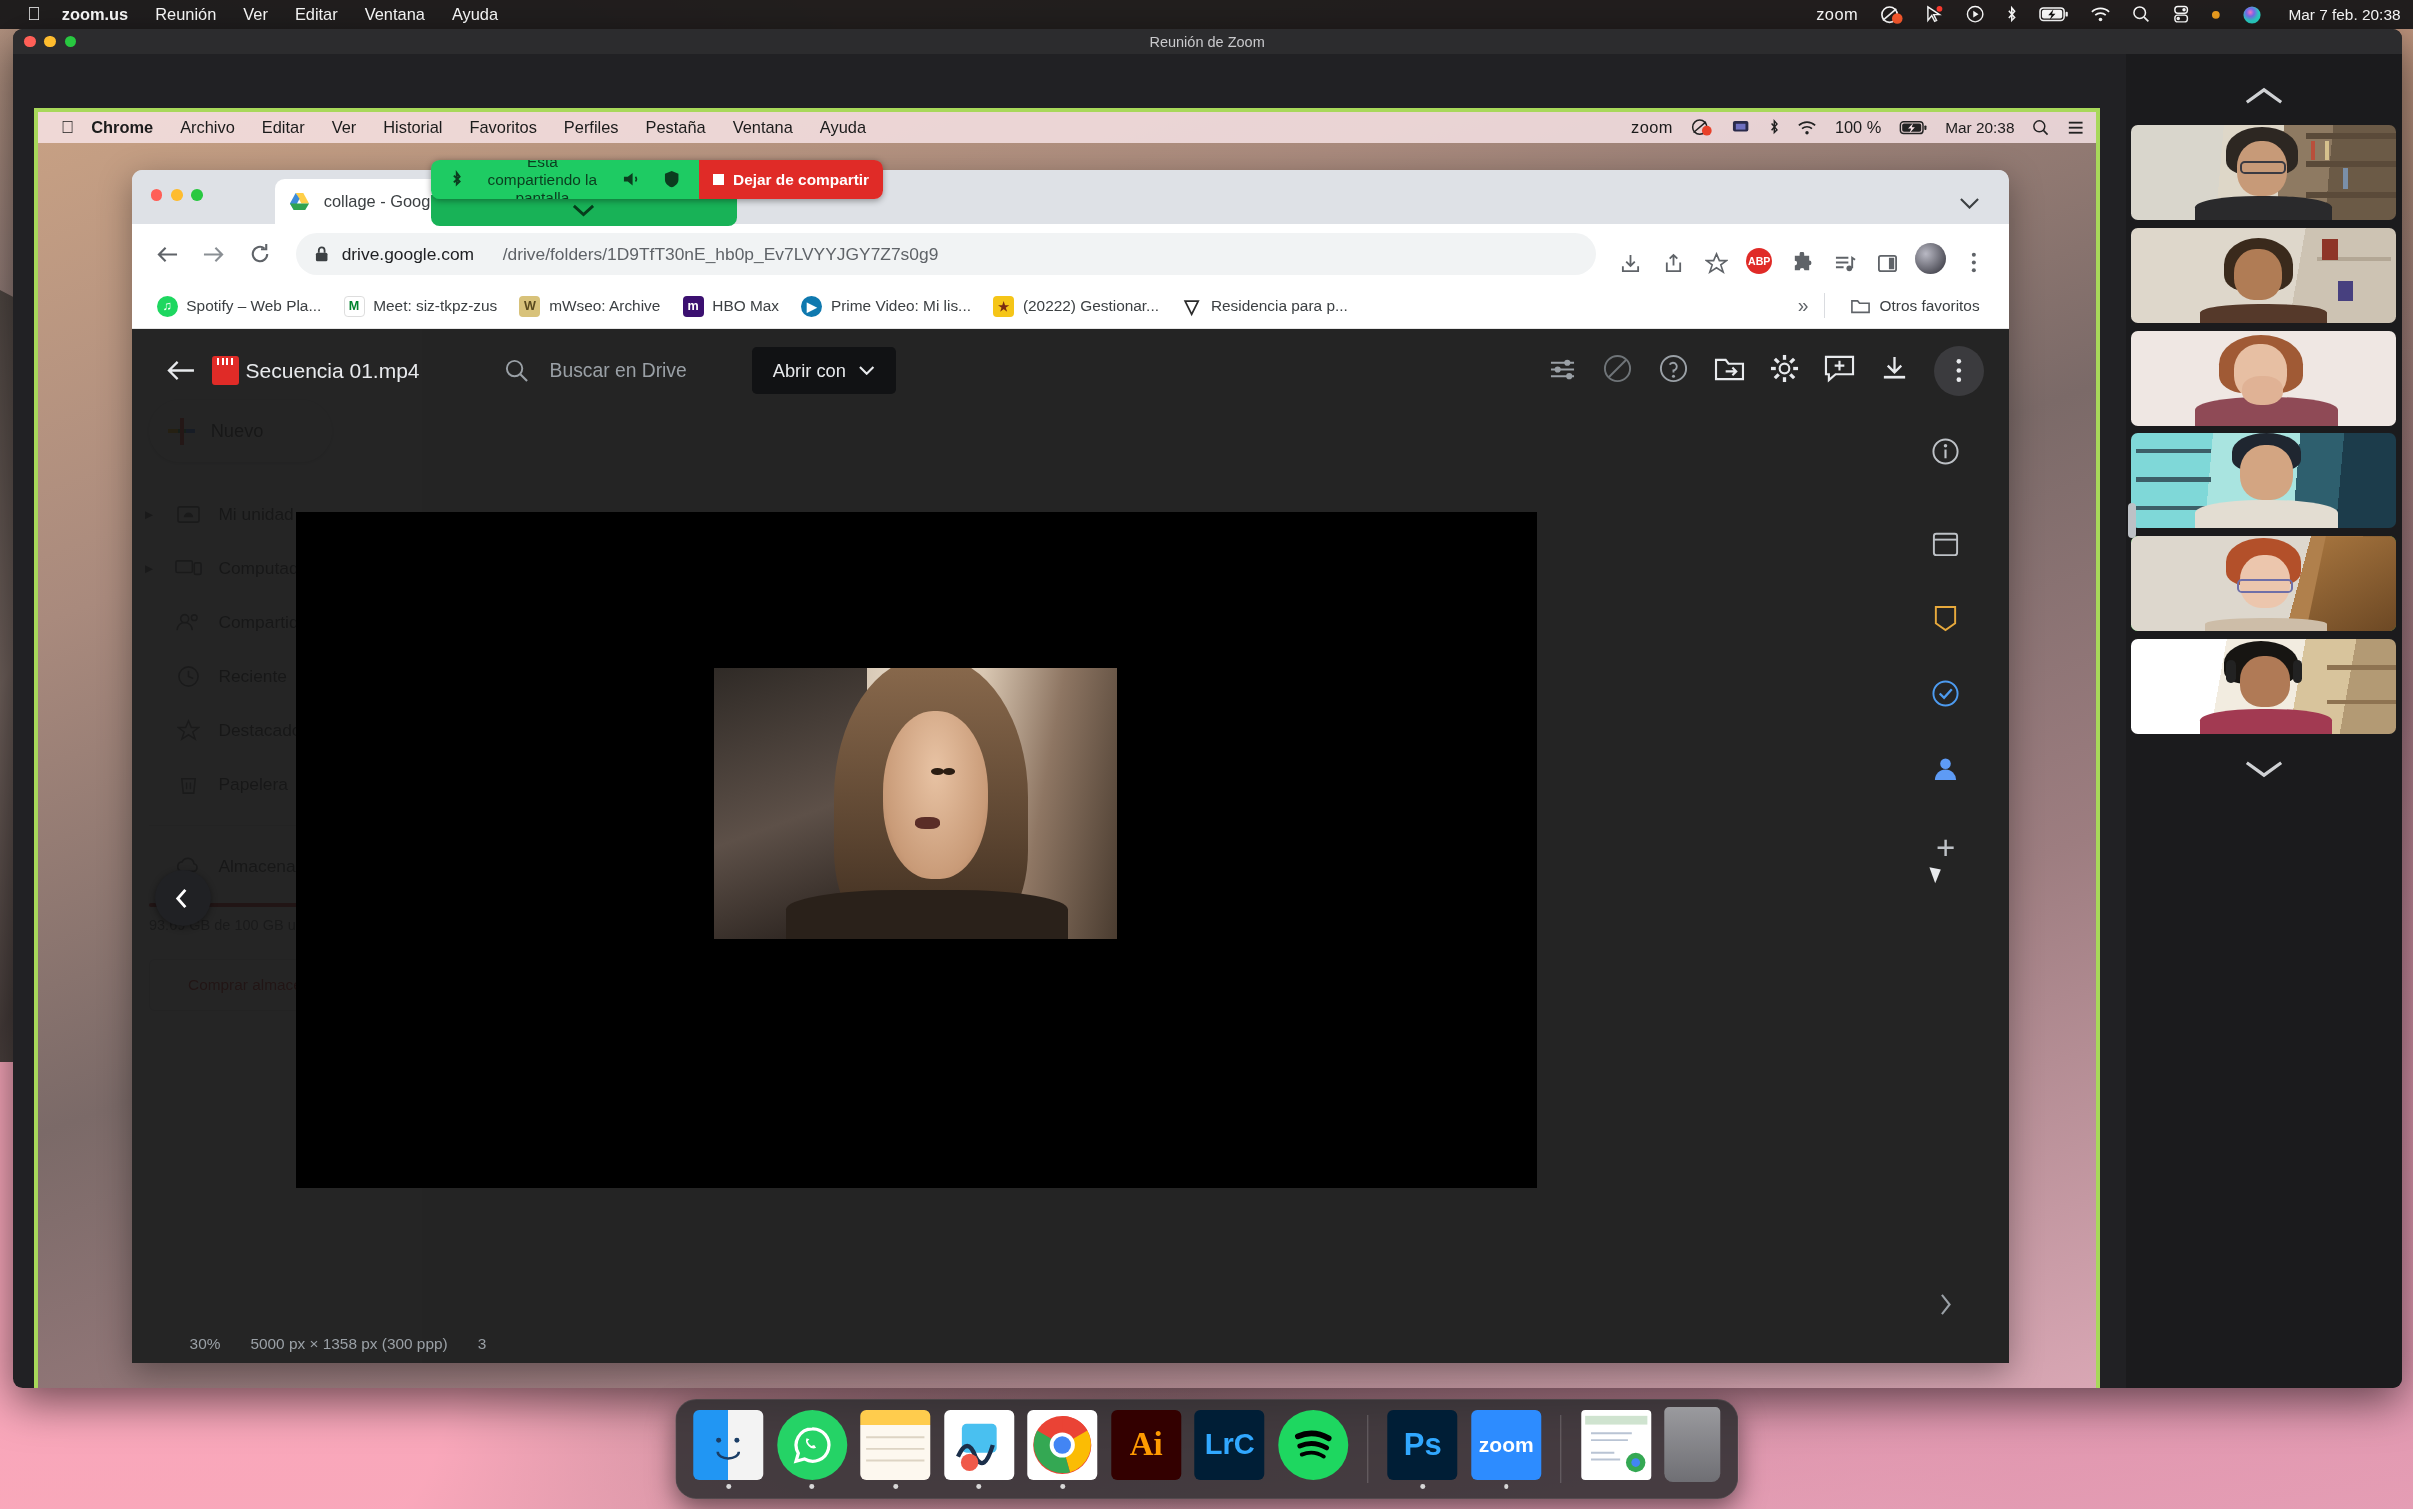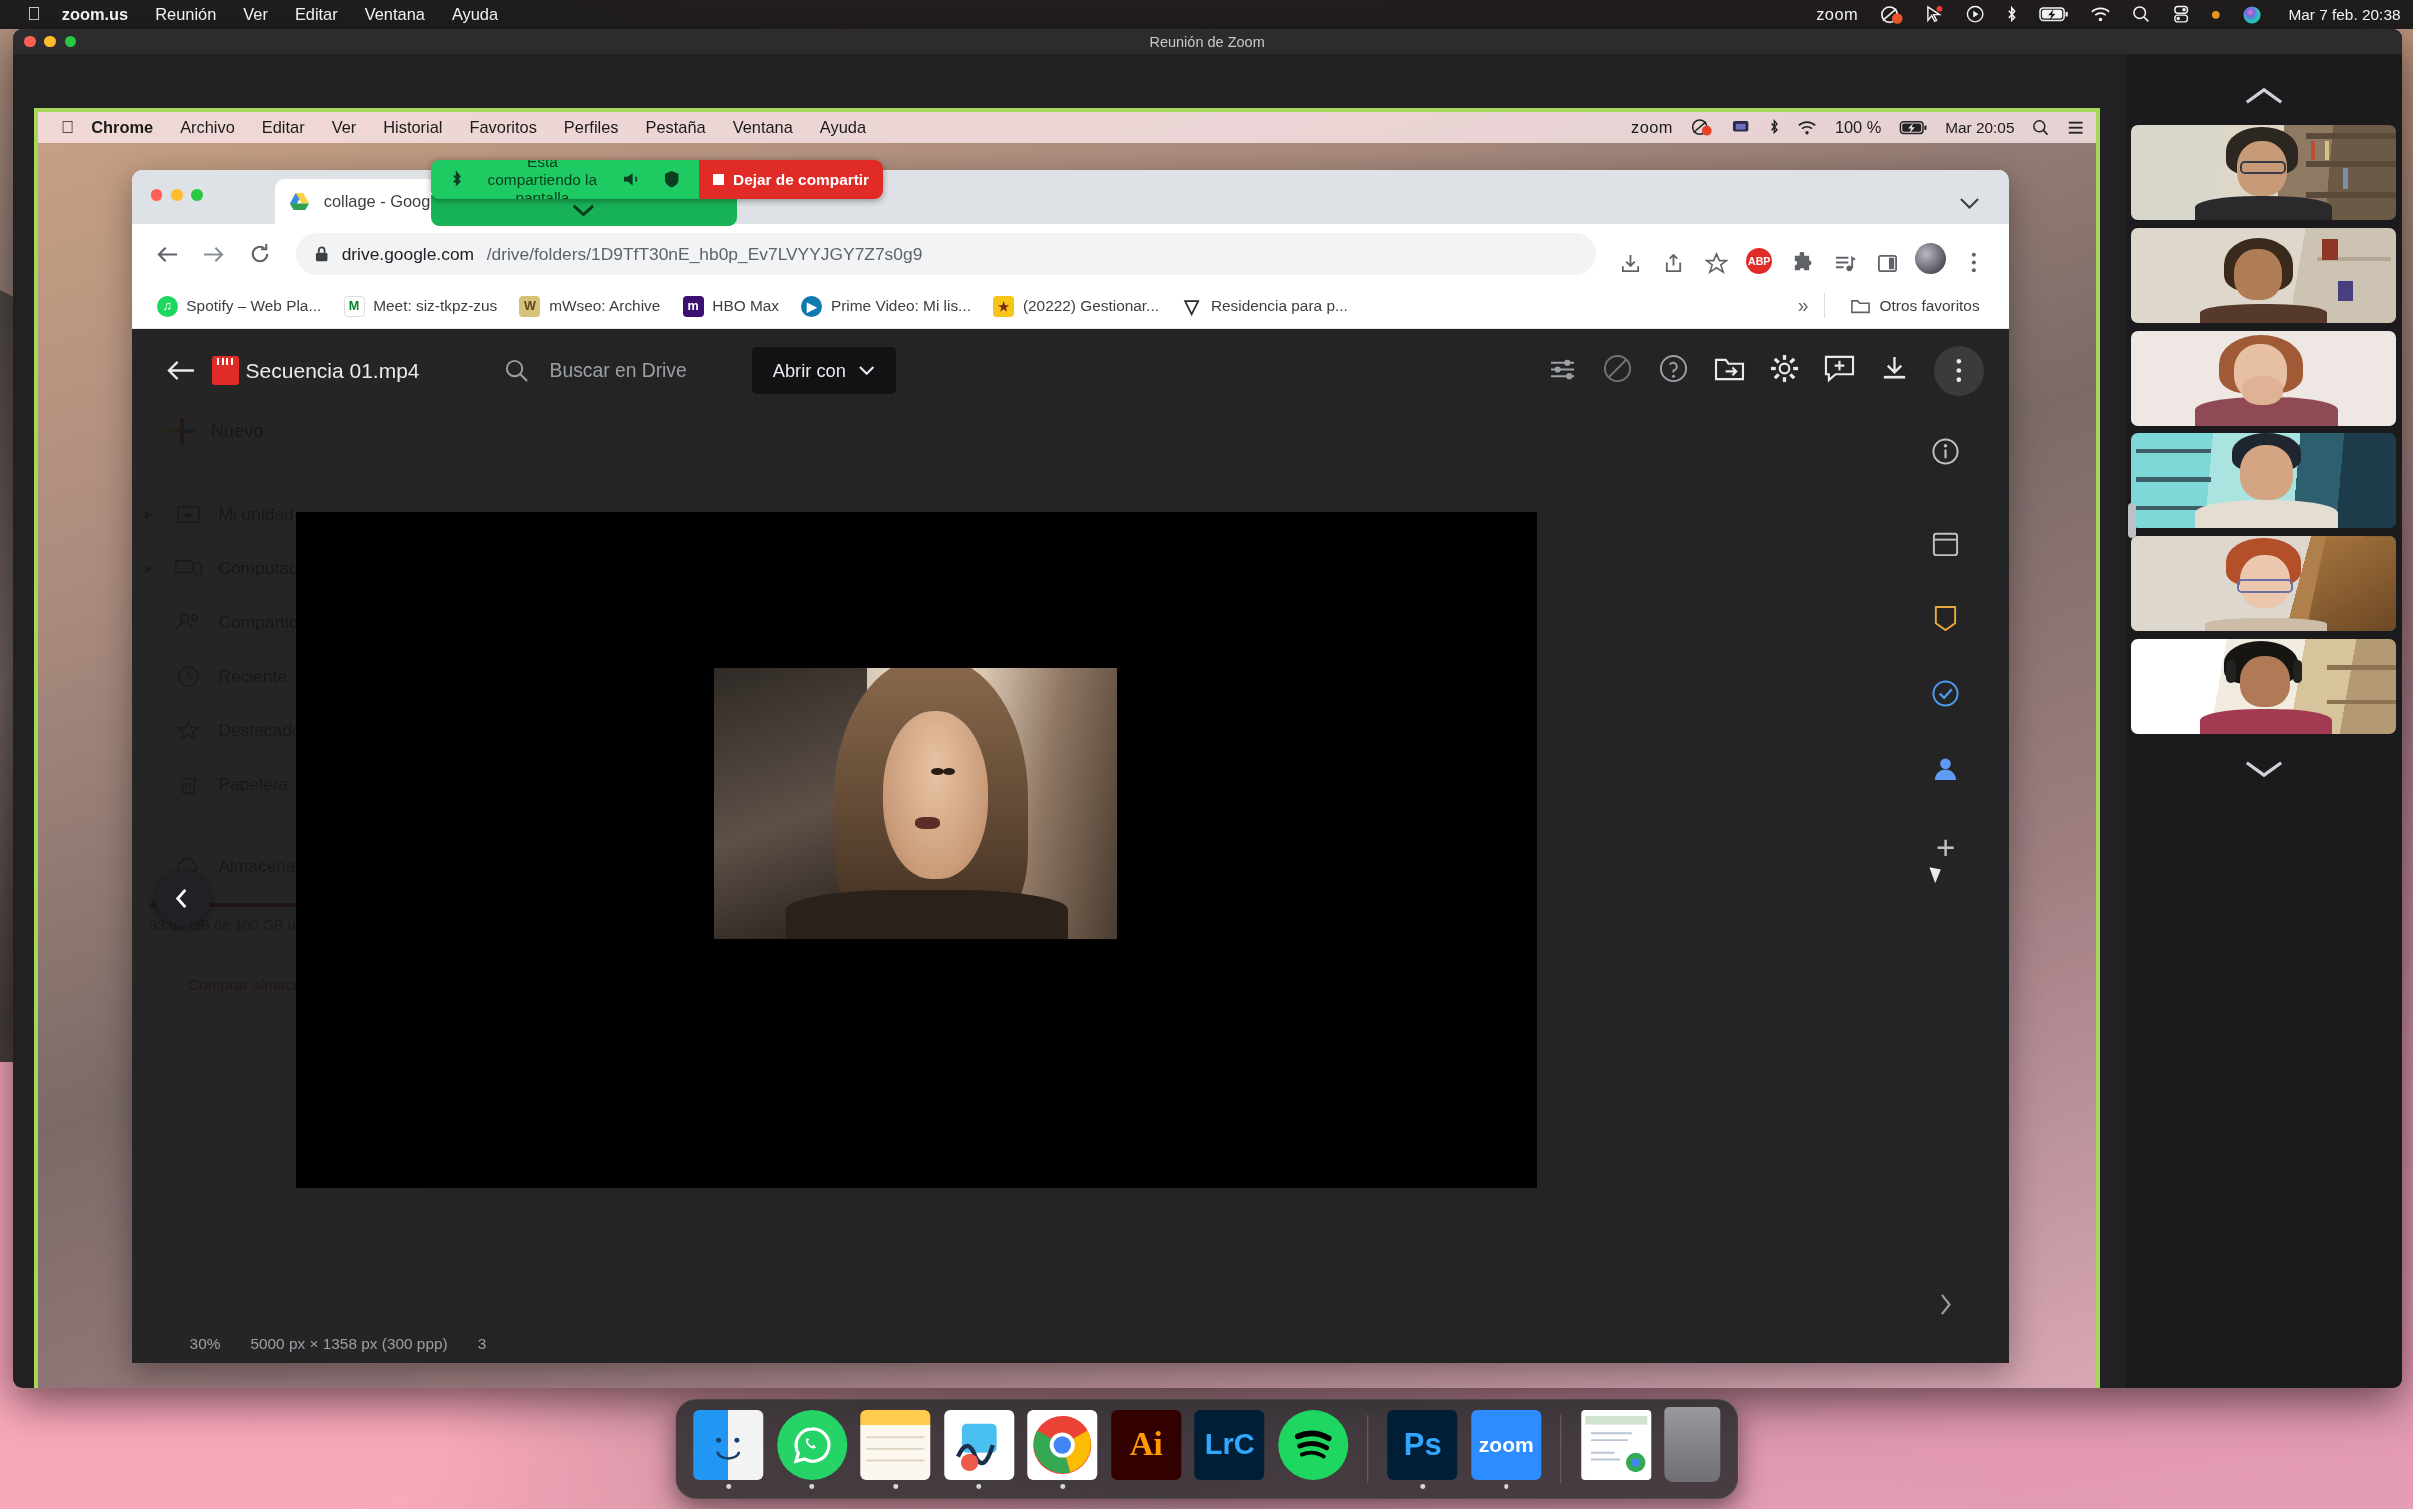--- a/index.html
+++ b/index.html
@@ -134,21 +134,21 @@
     height:60px; background:#fff; display:flex; align-items:center; gap:3.9px; padding:0 15.4px;
   }
   .nav-btn{ width:42px; height:42px; display:flex; align-items:center; justify-content:center;
             color:#5f6368; font-size:23px; border-radius:50%; }
   #omnibox{
     flex:1; height:42px; margin:0 11.6px; background:#f1f3f4; border-radius:21px;
     display:flex; align-items:center; padding:0 17.4px; gap:12.6px;
     font-size:17.4px; color:#202124;
   }
   #omnibox .host{ color:#202124; }
-  #omnibox .path{ color:#5f6368; }
+  #omnibox .path{ color:#5f6368;margin-left:16px; }
   .tb-icon{ width:39px; height:39px; display:flex; align-items:flex-end; justify-content:center;
             color:#5f6368; }
   #abp-badge{ width:26px; height:26px; border-radius:50%; background:#e02b27; color:#fff;
               font-size:10.6px; font-weight:bold; display:flex; align-items:center; justify-content:center; }
   #profile-avatar{ width:31px; height:31px; border-radius:50%;
                    background:radial-gradient(circle at 35% 35%,#b9b9c4,#2a2a33); }
 
   #chrome-bookmarks{
     height:45px; background:#fff; display:flex; align-items:center; gap:2.9px;
     padding:0 15.4px; font-size:15.4px; color:#3c4043; border-bottom:1px solid #e6e6e6;
@@ -448,21 +448,21 @@
         </span>
         <span>100 %</span>
         <span class="mr">
           <svg class="mi-svg" width="29" height="15.4" viewBox="0 0 31 17">
               <rect x="1" y="2" width="25" height="13" rx="3.5" fill="none" stroke="#222" stroke-width="1.6"></rect>
               <rect x="3" y="4" width="21" height="9" rx="2" fill="#222"></rect>
               <path d="M15 3.5 L9.5 9.5 L13 9.5 L11 14.5 L17 8 L13.5 8 Z" fill="#f8e4e8"></path>
               <rect x="27.5" y="6" width="2.3" height="5" rx="1" fill="#222"></rect>
             </svg>
         </span>
-        <span id="inner-clock">Mar 20:05</span>
+        <span id="inner-clock">Mar 20:38</span>
         <span class="mr">
           <svg class="mi-svg" width="17.4" height="17.4" viewBox="0 0 19 19">
               <circle cx="8" cy="8" r="6" fill="none" stroke="#222" stroke-width="1.6"></circle>
               <path d="M12.5 12.5 L17 17" stroke="#222" stroke-width="1.8"></path>
             </svg>
         </span>
         <span class="mr">
           <svg class="mi-svg" width="17.4" height="17.4" viewBox="0 0 19 19">
               <rect x="2" y="3" width="15" height="2" fill="#222"></rect>
               <rect x="2" y="8.5" width="15" height="2" fill="#222"></rect>

